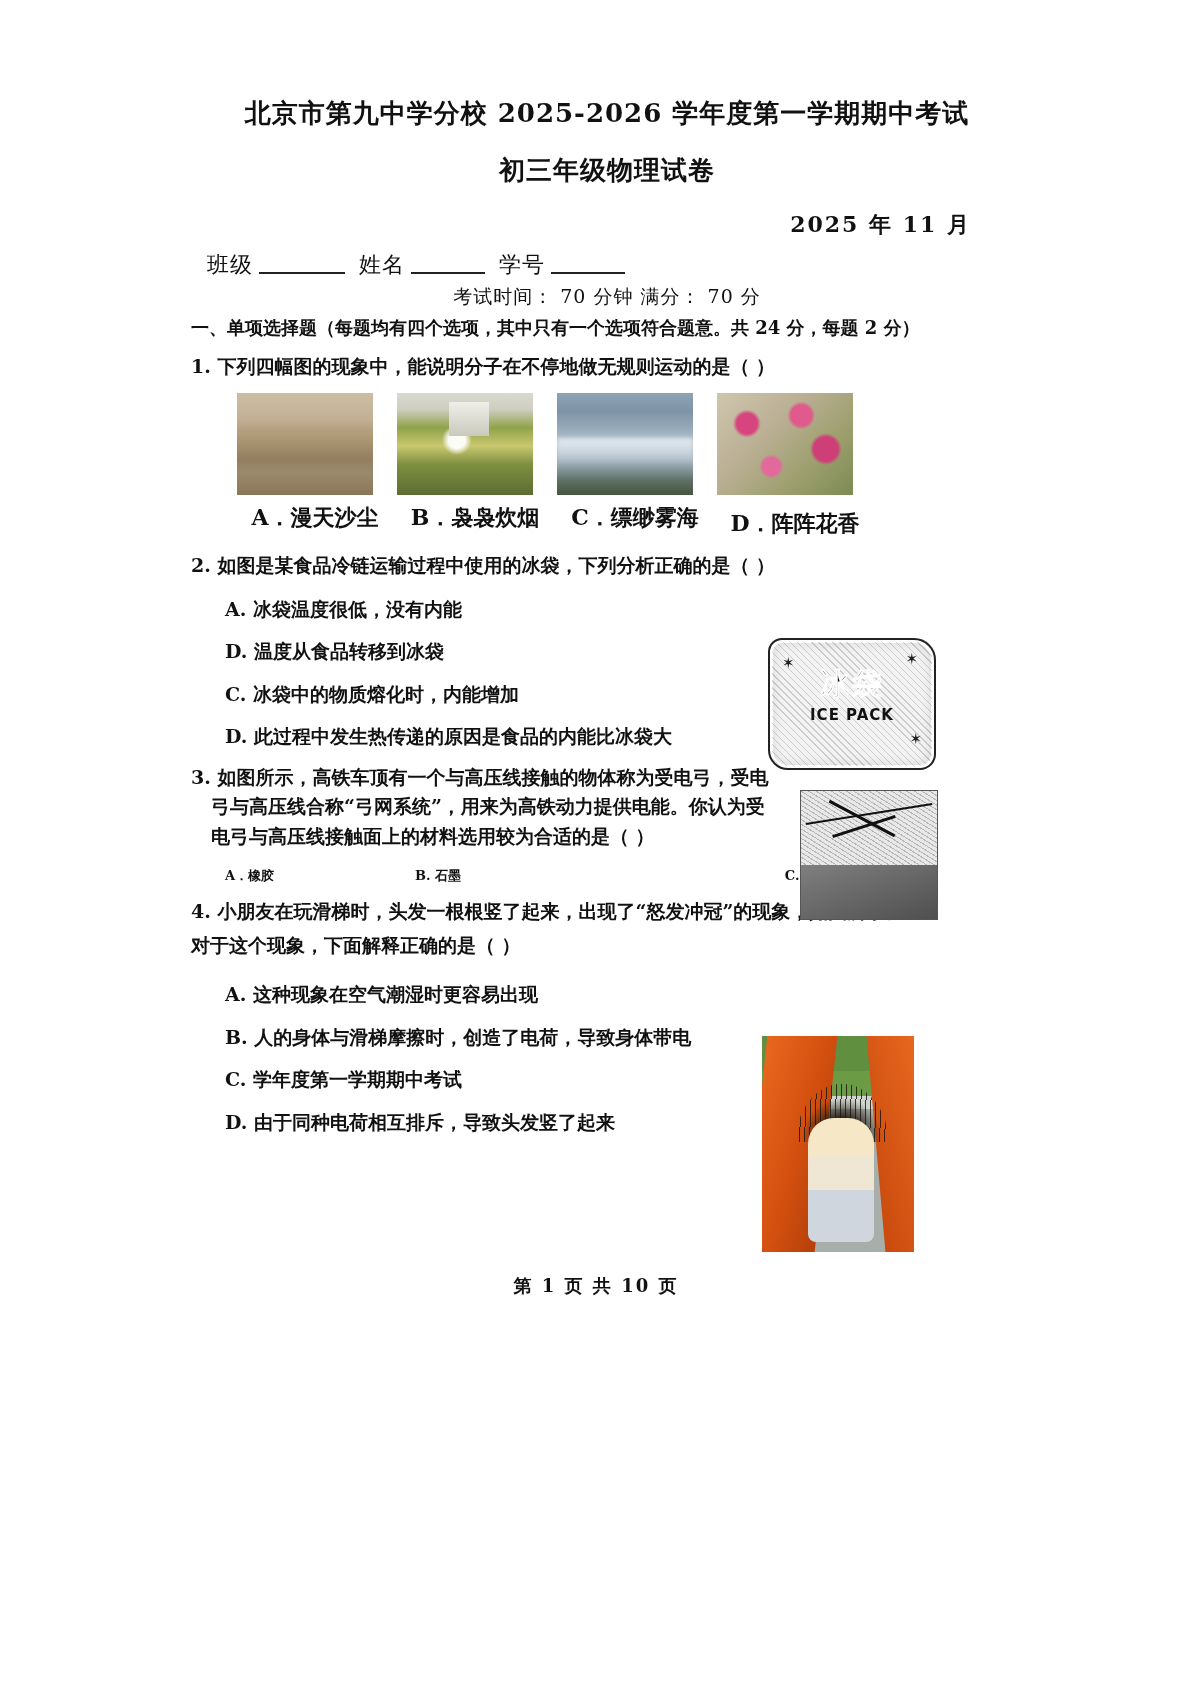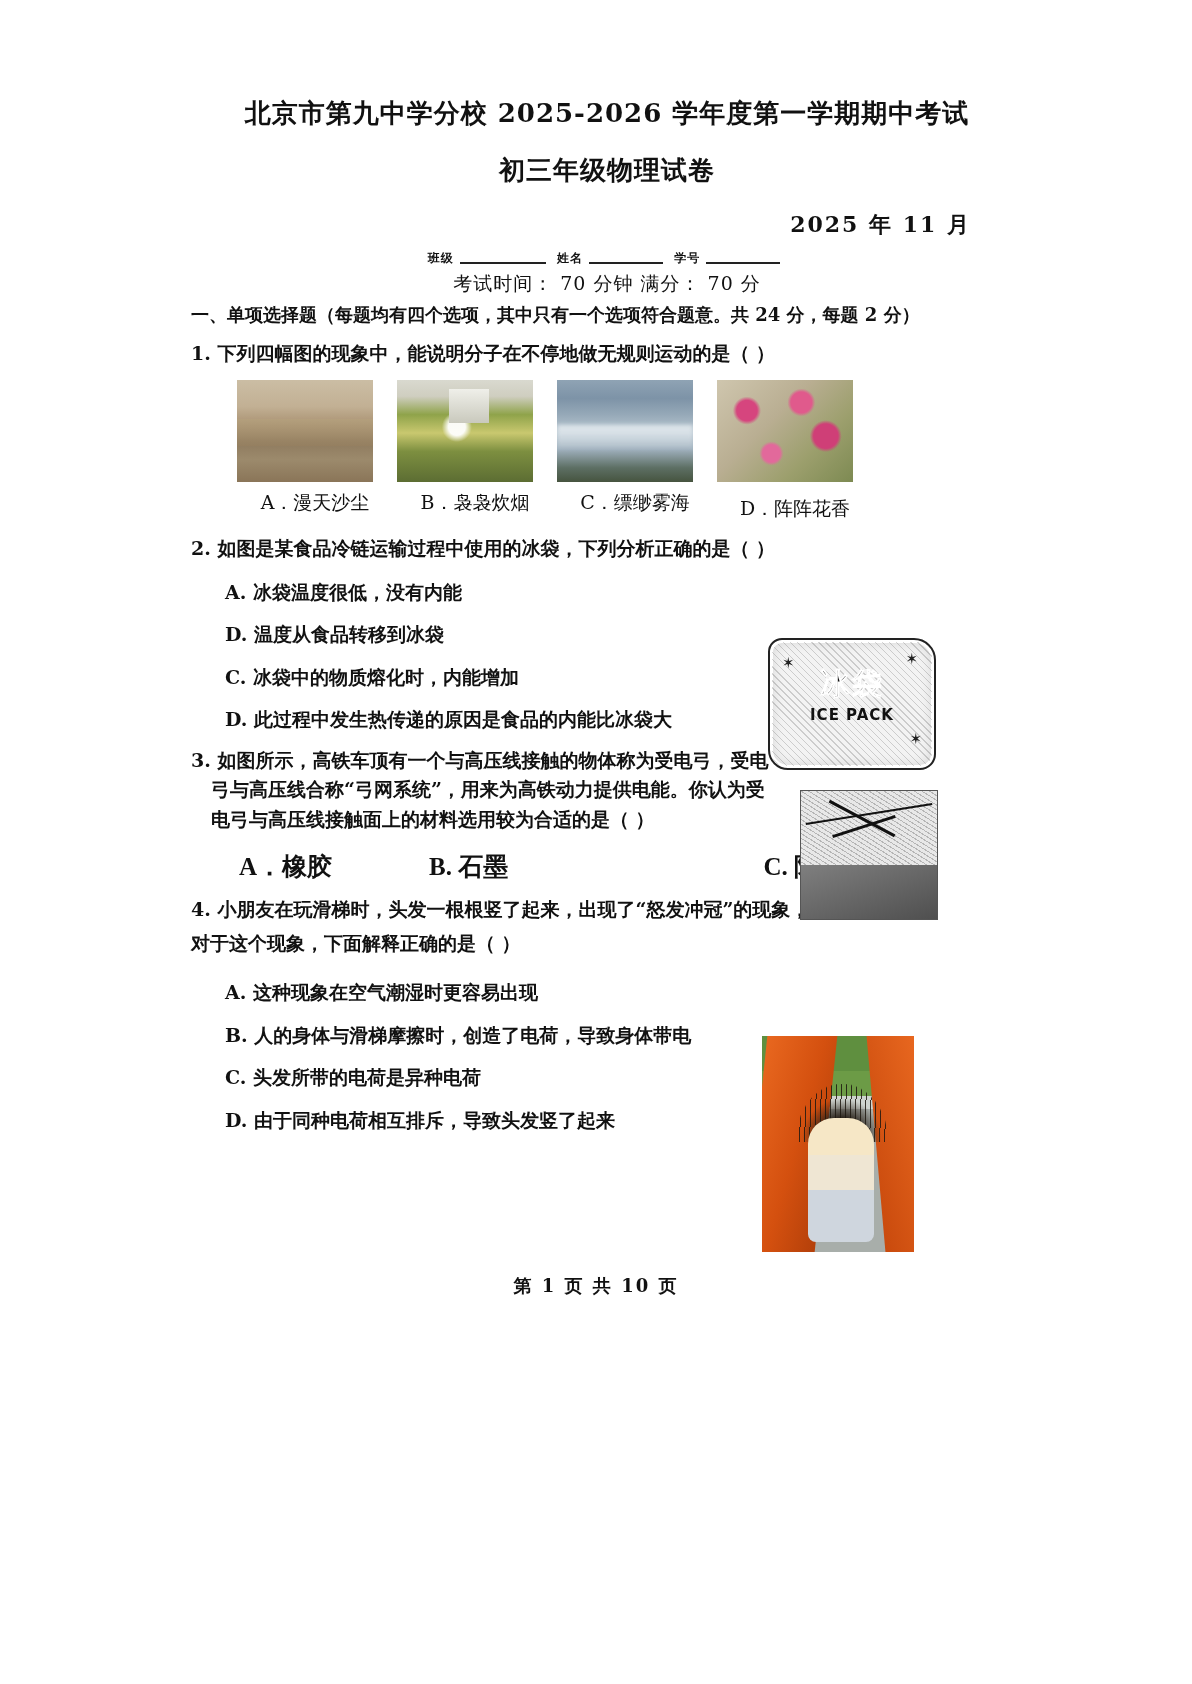--- a/index.html
+++ b/index.html
@@ -37,23 +37,22 @@
     margin:22px 0 10px 0;
   }
   .datum{
     text-align:right;
     font-size:22px;
     font-weight:700;
     margin:22px 36px 4px 0;
     letter-spacing:2px;
   }
   .idline{
-    text-align:center;
-    font-size:12px;
-    font-weight:700;
+    font-size:22px;
+    font-weight:400;
     margin:10px 0 2px 0;
     letter-spacing:1px;
   }
   .idline .blank{
     display:inline-block;
     width:86px;
     border-bottom:2px solid #222;
     vertical-align:-2px;
     margin:0 6px;
   }
@@ -80,44 +79,43 @@
     line-height:1.55;
   }
   .opt{
     font-size:19px;
     font-weight:700;
     margin:14px 0 0 18px;
     line-height:1.5;
   }
   .optrow{
     display:flex;
-    font-size:25px;
-    font-weight:700;
-    margin:16px 0 0 32px;
-    font-family:Liberation Serif, serif;
+    font-size:13px;
+    font-weight:700;
+    margin:16px 0 0 18px;
   }
   .optrow span{flex:0 0 auto;}
   
   .figrow{
     display:flex;
     justify-content:flex-start;
     gap:24px;
     margin:12px 0 0 30px;
   }
   .fig{
     width:136px;height:102px;
     border:0;
     overflow:hidden;
     position:relative;
   }
   .caprow{
     display:flex;
     margin:8px 0 0 28px;
-    font-size:19px;
-    font-weight:400;
+    font-size:22px;
+    font-weight:700;
   }
   .cap{width:160px;text-align:center;}
   .cap.c4{text-align:center;padding-top:6px;}
   
   .ph-dust{
     width:100%;height:100%;
     background:
       linear-gradient(180deg,#cbbda4 0%,#c2b094 26%,#a89070 45%,#8e7a5e 60%,#9c8a6c 78%,#8a7558 100%);
     filter:blur(0.3px);
   }
@@ -329,21 +327,21 @@
 
     <div class="q">
       <span>4.</span>
       <span>小朋友在玩滑梯时，头发一根根竖了起来，出现了“怒发冲冠”的现象，如图所示。</span>
     </div>
     <div class="q" style="margin-top:-2px;">
       <span>对于这个现象，下面解释正确的是（        ）</span>
     </div>
     <div class="opt" style="margin-top:20px;">A. 这种现象在空气潮湿时更容易出现</div>
     <div class="opt">B. 人的身体与滑梯摩擦时，创造了电荷，导致身体带电</div>
-    <div class="opt">C. 头发所带的电荷是异种电荷</div>
+    <div class="opt">C. 学年度第一学期期中考试</div>
     <div class="opt">D. 由于同种电荷相互排斥，导致头发竖了起来</div>
 
   </div>
 
   <div class="icepack">
     <div class="bag"></div>
     <div class="hatch"></div>
     <span class="star" style="left:14px;top:16px;">✶</span>
     <span class="star" style="right:18px;top:12px;">✶</span>
     <span class="star" style="right:14px;bottom:22px;">✶</span>

